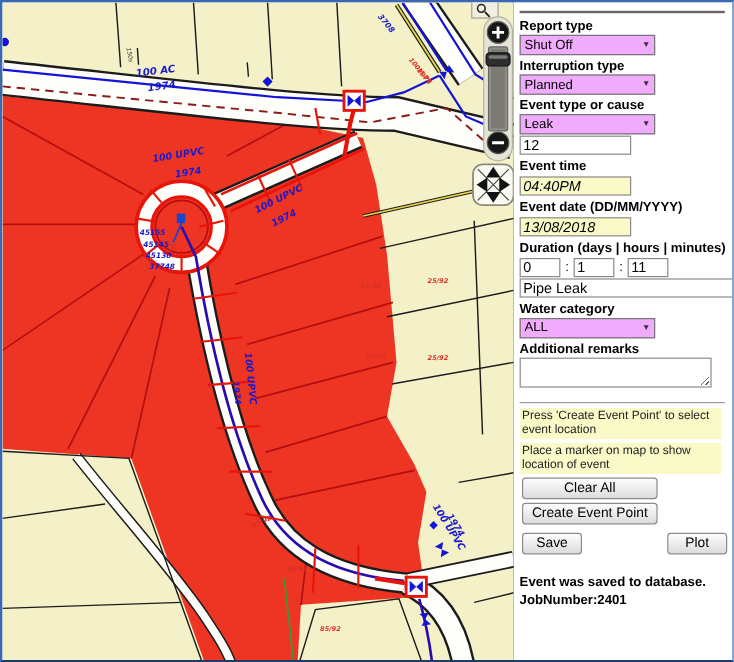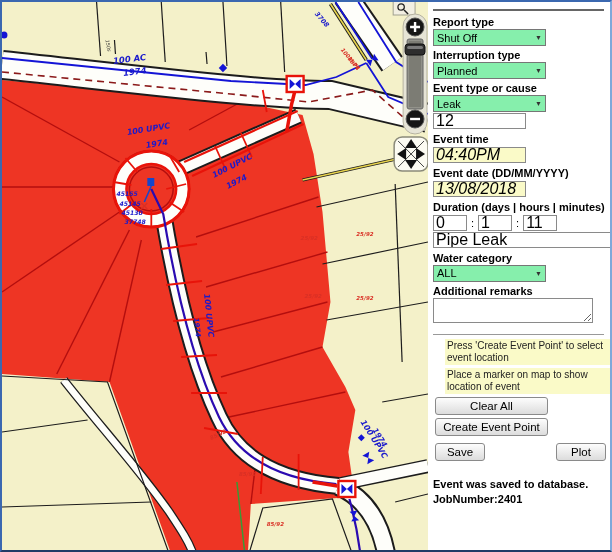--- a/index.html
+++ b/index.html
@@ -15,40 +15,40 @@
   }
   .map-wrap{width:426px;height:548px;position:relative;flex:0 0 auto;border-right:2px solid #3B68B0;}
   .map-wrap svg{display:block;width:426px;height:548px;}
 
   .panel{flex:1;padding:2px 4px 2px 5px;background:#fff;overflow:hidden;}
   .panel-title{font-size:13.5px;font-weight:bold;color:#111;margin-top:1px;letter-spacing:-0.2px;}
   .rule1{height:2px;background:#666;border:0;margin:5px 2px 5px 0;}
   .rule2{height:1px;background:#999;border:0;margin:7px 2px 4px 0;}
   .flabel{font-size:11px;font-weight:bold;color:#000;margin:3px 0 1px 0;line-height:1.1;}
   .select{
-    width:113px;height:17px;border:1px solid #767676;background:#86efac;
+    width:113px;height:17px;border:1px solid #767676;background:#f0abfc;
     display:flex;align-items:center;justify-content:space-between;
     font-size:11px;padding:0 3px;color:#000;
   }
   .select .arr{font-size:7px;color:#333;line-height:1;}
   input.tbox{
-    width:93px;height:16px;border:1px solid #8a8a8a;font-size:16px;
+    width:93px;height:16px;border:1px solid #8a8a8a;font-size:12px;
     font-family:"Liberation Sans",sans-serif;padding:0 2px;background:#fff;color:#000;
   }
   input.yellow{background:var(--panel-field-yellow,#FAFAC8);font-style:italic;}
   input.dur{width:34px;}
   .dur-row{display:flex;align-items:center;gap:4px;font-size:11px;}
   input.wide{width:192px;}
   textarea.remarks{
     width:160px;height:25px;border:1px solid #8a8a8a;resize:both;
     font-family:"Liberation Sans",sans-serif;font-size:11px;padding:1px 2px;
   }
   .help{
     background:var(--panel-field-yellow,#FAFAC8);
-    font-size:10px;color:#222;padding:1px 2px;margin:0 0 3px 12px;line-height:1.2;width:168px;
+    font-size:10px;color:#222;padding:1px 2px;margin:0 0 3px 0;line-height:1.2;width:168px;
   }
   .btn{
     display:block;width:113px;margin:3px 0 3px 2px;padding:2px 0;
     font-size:11.5px;color:#000;text-align:center;
     background:linear-gradient(#fdfdfd,#dcdcdc);
     border:1px solid #8a8a8a;border-radius:3px;cursor:default;
     font-family:"Liberation Sans",sans-serif;
   }
   .btn-row{display:flex;gap:22px;margin:7px 0 16px 2px;justify-content:space-between;}
   .btn.small{display:inline-block;width:50px;margin:0;}

